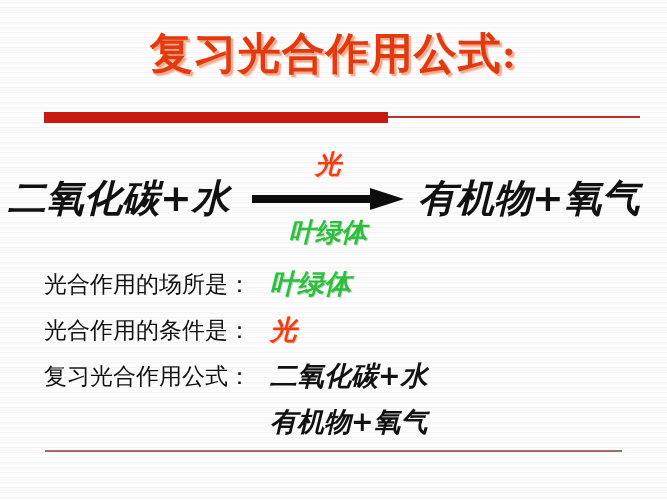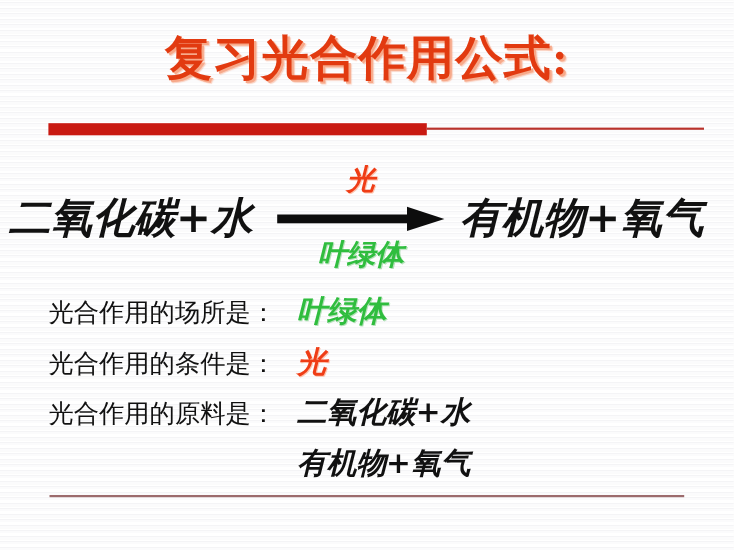--- a/index.html
+++ b/index.html
@@ -268,21 +268,21 @@
       <span class="qa-label">光合作用的场所是：</span>
       <span class="qa-answer ans-green">叶绿体</span>
     </div>
 
     <div class="qa-row">
       <span class="qa-label">光合作用的条件是：</span>
       <span class="qa-answer ans-red">光</span>
     </div>
 
     <div class="qa-row">
-      <span class="qa-label">光合作用的原料是：</span>
+      <span class="qa-label">复习光合作用公式：</span>
       <span class="qa-answer ans-black">二氧化碳+水</span>
     </div>
 
     <div class="qa-row">
       <span class="qa-answer ans-black">有机物+氧气</span>
     </div>
 
   </div>
 
   <div id="bottom-rule"></div>

